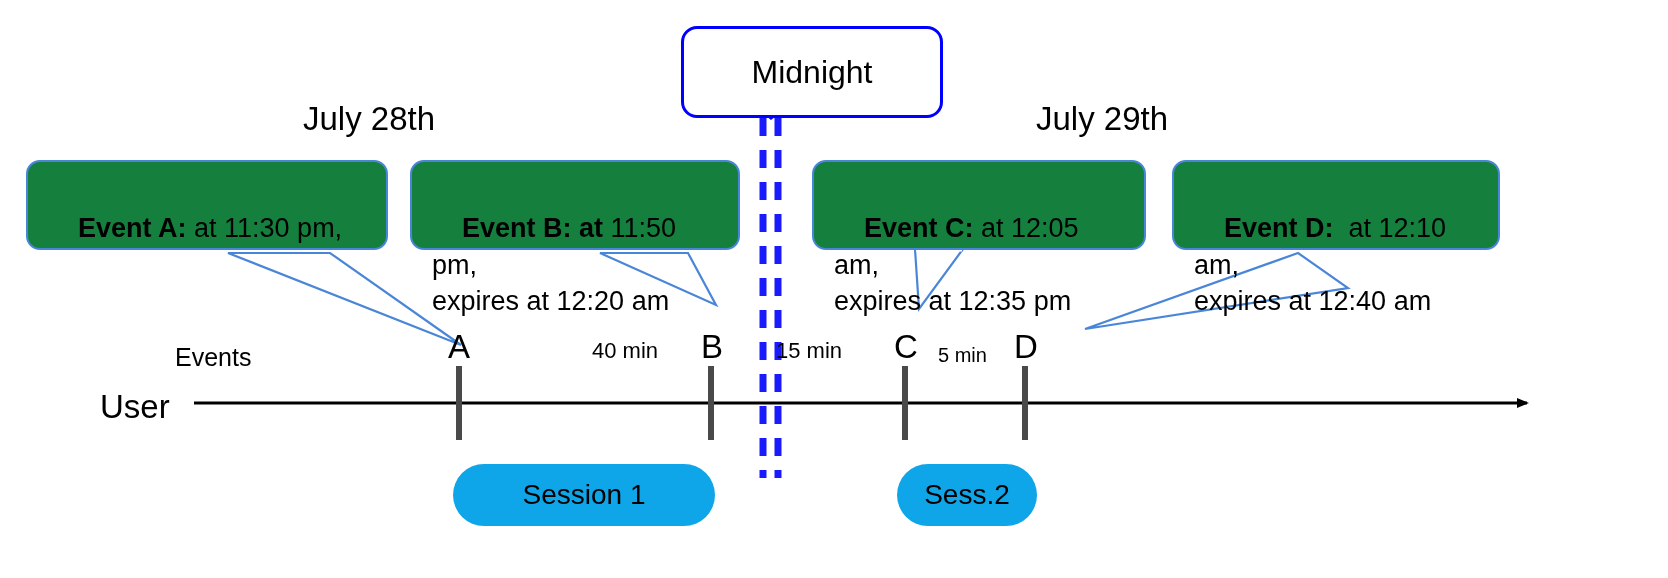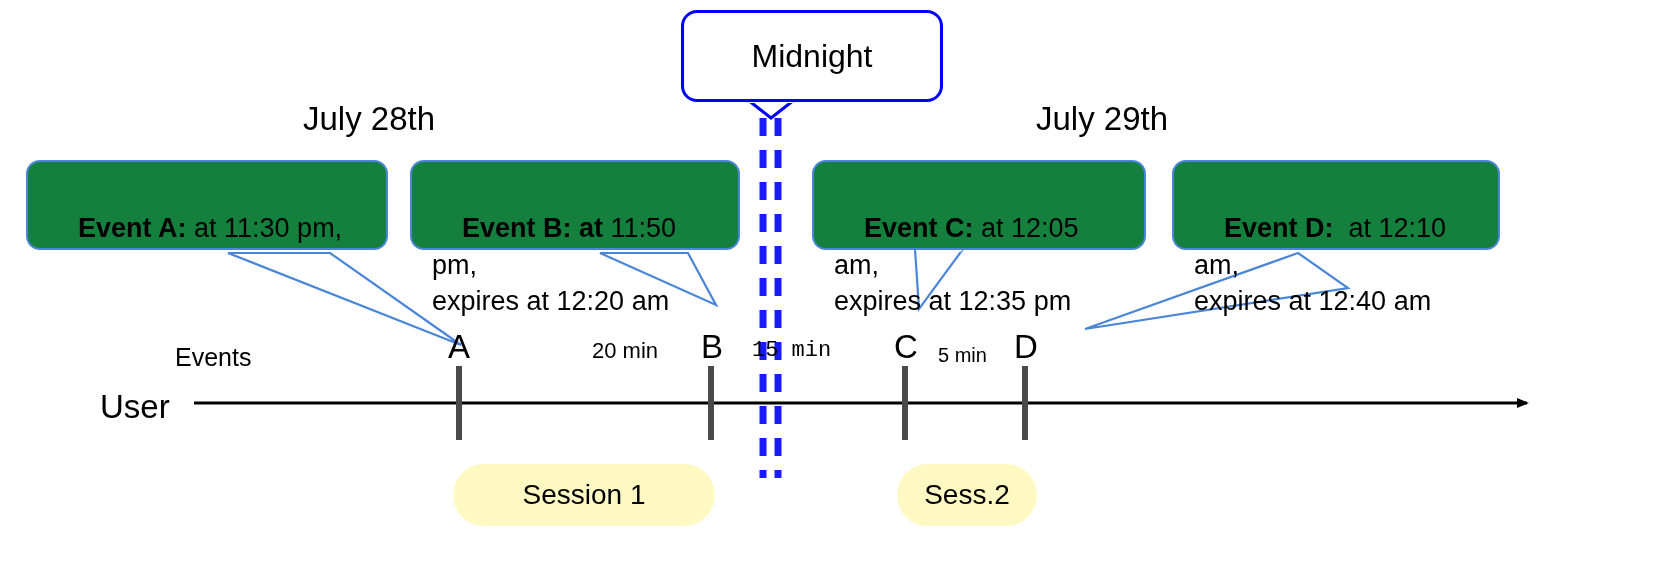--- a/index.html
+++ b/index.html
@@ -41,21 +41,21 @@
     line-height: 1.35;
     color: #000000;
     white-space: pre-wrap;
   }
   .callout b { font-weight: bold; }
 
   .callout-midnight {
     position: absolute;
     box-sizing: border-box;
     left: 681px;
-    top: 10px;
+    top: 26px;
     width: 262px;
     height: 92px;
     background: #ffffff;
     border: 3px solid #0000ff;
     border-radius: 16px;
     display: flex;
     align-items: center;
     justify-content: center;
     font-size: 32px;
     color: #000000;
@@ -83,28 +83,28 @@
   #lbl-july29 { left: 1036px; top: 100px; }
   #lbl-events { left: 175px;  top: 330px; }
   #lbl-user   { left: 100px;  top: 388px; }
 
   #lbl-a { left: 448px;  top: 328px; }
   #lbl-b { left: 701px;  top: 328px; }
   #lbl-c { left: 894px;  top: 328px; }
   #lbl-d { left: 1014px; top: 328px; }
 
   #dur-1 { left: 592px; top: 338px; }
-  #dur-2 { left: 752px; top: 338px; font-family: Liberation Mono, monospace; }
+  #dur-2 { left: 776px; top: 338px; }
   #dur-3 { left: 938px; top: 344px; }
 
   
   .session {
     position: absolute;
     box-sizing: border-box;
-    background: #fef9c3;
+    background: #0ea5e9;
     display: flex;
     align-items: center;
     justify-content: center;
     font-size: 28px;
     color: #000000;
     border-radius: 31px;
   }
   #session-1 { left: 453px; top: 464px; width: 262px; height: 62px; }
   #session-2 { left: 897px; top: 464px; width: 140px; height: 62px; }
 </style>
@@ -167,21 +167,21 @@
   </div>
 
   <div class="txt small-label" id="lbl-events">Events</div>
   <div class="txt axis-label" id="lbl-user">User</div>
 
   <div class="txt evt-letter" id="lbl-a">A</div>
   <div class="txt evt-letter" id="lbl-b">B</div>
   <div class="txt evt-letter" id="lbl-c">C</div>
   <div class="txt evt-letter" id="lbl-d">D</div>
 
-  <div class="txt dur-label" id="dur-1">20 min</div>
+  <div class="txt dur-label" id="dur-1">40 min</div>
   <div class="txt dur-label" id="dur-2">15 min</div>
   <div class="txt dur-label-sm" id="dur-3">5 min</div>
 
   <div class="session" id="session-1">
     <span>Session 1</span>
   </div>
   <div class="session" id="session-2">
     <span>Sess.2</span>
   </div>
 

